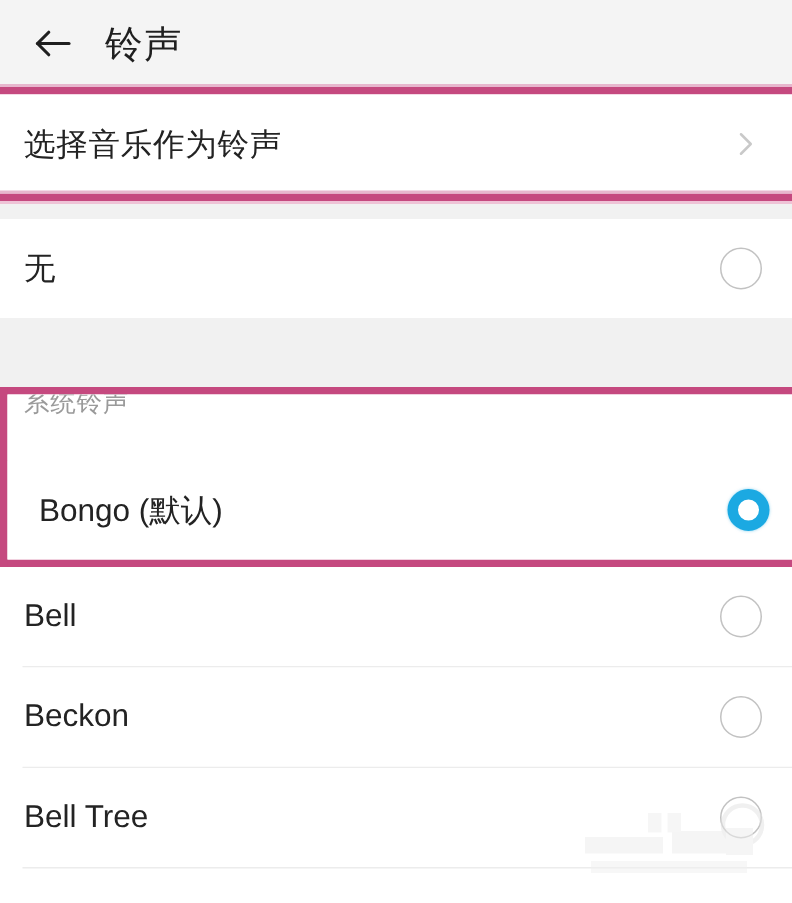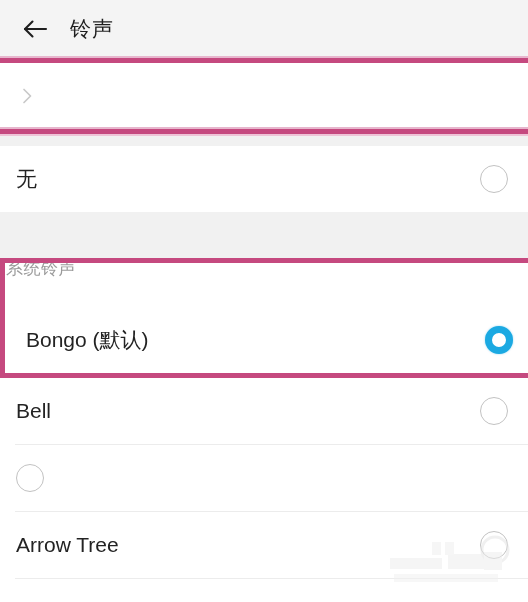--- a/index.html
+++ b/index.html
@@ -29,21 +29,21 @@
     width: 34px;
     height: 34px;
     flex: 0 0 34px;
     display: flex;
     align-items: center;
     justify-content: center;
     cursor: pointer;
   }
   .back-icon svg { display: block; }
   .page-title {
-    font-size: 21px;
+    font-size: 25px;
     color: #1f1f1f;
     margin-left: 18px;
     letter-spacing: 1px;
     font-weight: 400;
     white-space: nowrap;
   }
 
   
   .rule {
     width: 100%;
@@ -125,21 +125,21 @@
     border-top: 5px solid #c5497f;
     border-bottom: 5px solid #c5497f;
     border-left: 5px solid #c5497f;
     background: #ffffff;
     box-sizing: border-box;
   }
   .section-header {
     height: 44px;
     display: flex;
     align-items: flex-start;
-    padding: 0 0 0 1px;
+    padding: 0 0 0 11px;
     background: #ffffff;
     box-sizing: border-box;
     overflow: hidden;
   }
   .section-header-text {
     font-size: 17px;
     color: #9a9a9a;
     line-height: 1;
     margin-top: -3px;
     letter-spacing: 0.5px;
@@ -173,20 +173,21 @@
       <path d="M27 16 H6"></path>
       <path d="M13.5 8.5 L6 16 L13.5 23.5"></path>
     </svg>
   </div>
   <div class="page-title">铃声</div>
 </div>
 
 <div class="rule"></div>
 
 <div class="row">
+  <div class="row-label cjk">选择音乐作为铃声</div>
   <div class="chevron">
     <svg width="20" height="20" viewBox="0 0 20 20" fill="none" stroke="#c9c9c9" stroke-width="1.7" stroke-linecap="round" stroke-linejoin="round">
       <path d="M7 3.5 L13.5 10 L7 16.5"></path>
     </svg>
   </div>
 </div>
 
 <div class="rule"></div>
 
 <div class="gap thin"></div>
@@ -207,26 +208,27 @@
   </div>
 </div>
 
 <div class="row">
   <div class="row-label">Bell</div>
   <div class="radio"></div>
 </div>
 <div class="divider"></div>
 
 <div class="row">
+  <div class="row-label">Beckon</div>
   <div class="radio"></div>
 </div>
 <div class="divider"></div>
 
 <div class="row">
-  <div class="row-label">Arrow Tree</div>
+  <div class="row-label">Bell Tree</div>
   <div class="radio"></div>
 </div>
 <div class="divider"></div>
 
 <div class="watermark">
   <svg width="134" height="62" viewBox="0 0 134 62">
     <rect x="2" y="26" width="52" height="11" fill="#ededed"></rect>
     <rect x="60" y="22" width="40" height="15" fill="#ededed"></rect>
     <rect x="44" y="10" width="9" height="13" fill="#efefef"></rect>
     <rect x="57" y="10" width="9" height="13" fill="#efefef"></rect>

